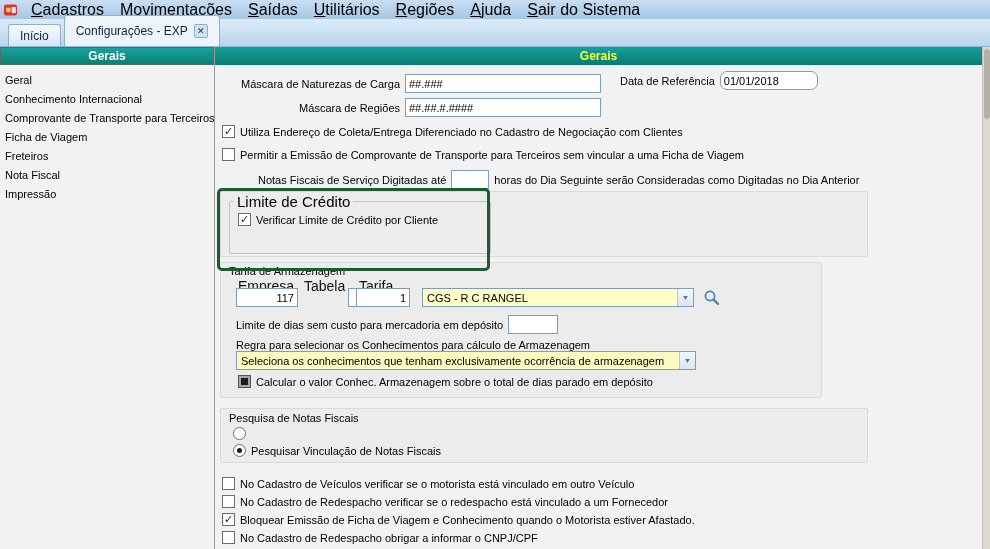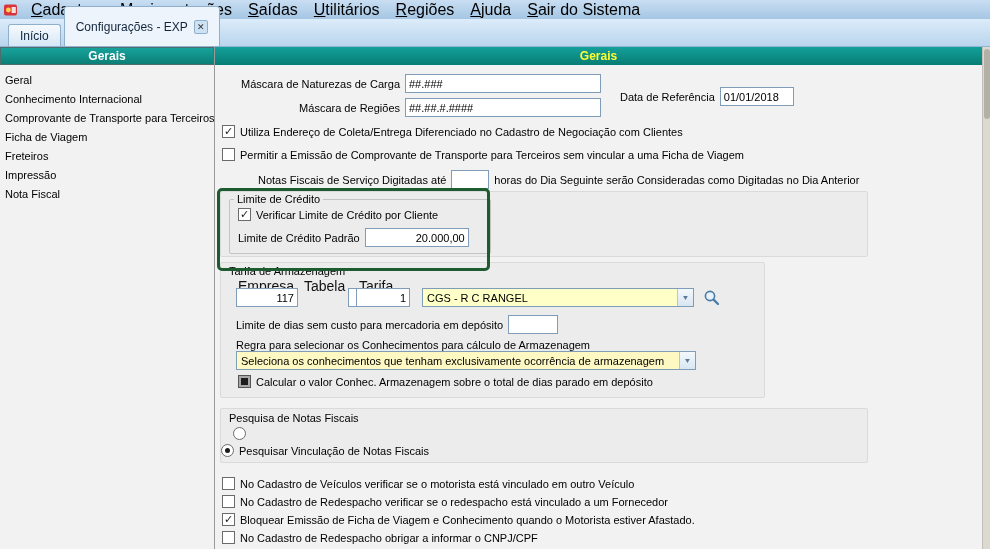--- a/index.html
+++ b/index.html
@@ -27,21 +27,21 @@
     display: flex; align-items: flex-end; padding-left: 8px;
     border-bottom: 1px solid #93b5d4;
   }
   .tab {
     height: 22px; display: flex; align-items: center; gap: 6px;
     padding: 0 11px; font-size: 12px; color: #10253c;
     background: linear-gradient(#f7fafd, #d6e7f6);
     border: 1px solid #8fb0cd; border-bottom: none;
     border-radius: 3px 3px 0 0; margin-right: 3px; cursor: default;
   }
-  .tab.active { background: #eef4fb; height: 40px; }
+  .tab.active { background: #eef4fb; height: 31px; }
   .tab-close {
     width: 14px; height: 14px; border: 1px solid #8fb0cd; background: #cfe2f4;
     display: inline-flex; align-items: center; justify-content: center;
     font-size: 9px; color: #333; border-radius: 2px; cursor: pointer;
   }
   .tab-close::before { content: "✕"; }
 
   
   .sidebar {
     position: absolute; top: 47px; left: 0; width: 215px; bottom: 0;
@@ -92,21 +92,21 @@
     border-radius: 50%; background: #fff; display: inline-flex;
     align-items: center; justify-content: center; cursor: pointer;
   }
   .radio.on::before { content: ""; width: 5px; height: 5px; border-radius: 50%; background: #1c1c1c; }
 
   .panel { position: absolute; background: #ececec; border: 1px solid #dadada; border-radius: 2px; }
   .panel-title { position: absolute; font-size: 11px; }
   .colhead { position: absolute; font-size: 14px; color: #111; }
 
   fieldset.gbox { position: absolute; border: 1px solid #c3c3c3; border-radius: 2px; background: #ececec; }
-  fieldset.gbox legend { font-size: 11px; padding: 0 3px; margin-left: 4px; }
+  fieldset.gbox legend { font-size: 15px; padding: 0 3px; margin-left: 4px; }
   .gline { display: flex; align-items: center; gap: 5px; white-space: nowrap; margin: 3px 0 0 8px; }
   .gline + .gline { margin-top: 7px; }
 
   .combo {
     position: absolute; height: 19px; border: 1px solid #7f9db9; background: #fef9c3;
     display: flex; align-items: center; cursor: pointer;
   }
   .combo.yellow { background: #ffffc8; }
   .combo .ctext { flex: 1; padding: 0 4px; overflow: hidden; white-space: nowrap; }
   .carrow {
@@ -162,36 +162,36 @@
   </div>
 
   <div class="sidebar">
     <div class="sidebar-header">Gerais</div>
     <div class="side-list">
       <div class="side-item">Geral</div>
       <div class="side-item">Conhecimento Internacional</div>
       <div class="side-item">Comprovante de Transporte para Terceiros</div>
       <div class="side-item">Ficha de Viagem</div>
       <div class="side-item">Freteiros</div>
+      <div class="side-item">Nota Fiscal</div>
       <div class="side-item">Impressão</div>
-      <div class="side-item">Nota Fiscal</div>
     </div>
   </div>
 
   <div class="main-header">Gerais</div>
 
   <div class="main">
 
     <div class="row" style="left:5px; top:9px;">
       <label class="flabel w180">Máscara de Naturezas de Carga</label>
       <input class="tin" style="width: 196px;" value="##.###">
     </div>
-    <div class="row" style="left:405px; top:22px;">
+    <div class="row" style="left:405px; top:6px;">
       <label class="flabel">Data de Referência</label>
-      <input class="tin" style="width: 74px;" value="01/01/2018">
+      <input class="tin" style="width: 98px; border-radius: 7px;" value="01/01/2018">
     </div>
 
     <div class="row" style="left:5px; top:33px;">
       <label class="flabel w180">Máscara de Regiões</label>
       <input class="tin" style="width: 196px;" value="##.##.#.####">
     </div>
 
     <div class="row" style="left:7px; top:60px;">
       <span class="cb on"></span>
       <span>Utiliza Endereço de Coleta/Entrega Diferenciado no Cadastro de Negociação com Clientes</span>
@@ -208,30 +208,26 @@
       <label>horas do Dia Seguinte serão Consideradas como Digitadas no Dia Anterior</label>
     </div>
 
     <div class="panel" style="left:5px; top:126px; width:648px; height:66px;">
       <fieldset class="gbox" style="left:8px; top:1px; width:262px; height:61px;">
         <legend>Limite de Crédito</legend>
         <div class="gline">
           <span class="cb on"></span>
           <span>Verificar Limite de Crédito por Cliente</span>
         </div>
-        <div class="gline">
-          <span>Limite de Crédito Padrão</span>
-          <input class="tin num" style="width: 104px;" value="20.000,00">
-        </div>
       </fieldset>
     </div>
 
     <div class="annotation" style="left:2px; top:123px; width:273px; height:83px;"></div>
 
-    <div class="panel" style="left:5px; top:197px; width:545px; height:136px;">
+    <div class="panel" style="left:5px; top:197px; width:602px; height:136px;">
       <div class="panel-title" style="left:8px; top:2px;">Tarifa de Armazenagem</div>
 
       <div class="colhead" style="left:17px; top:15px;">Empresa</div>
       <div class="colhead" style="left:83px; top:15px;">Tabela</div>
       <div class="colhead" style="left:138px; top:15px;">Tarifa</div>
 
       <input class="tin num" style="position: absolute; left: 15px; top: 25px; width: 62px;" value="117">
       <input class="tin num" style="position: absolute; left: 79px; top: 25px; width: 54px; margin-left: 48px;" value="120">
       <input class="tin num" style="position: absolute; left: 135px; top: 25px; width: 54px;" value="1">
 
@@ -263,21 +259,21 @@
         <span class="cb fill on"></span>
         <span>Calcular o valor Conhec. Armazenagem  sobre o total de dias  parado em depósito</span>
       </div>
     </div>
 
     <div class="panel" style="left:5px; top:343px; width:648px; height:55px;">
       <div class="panel-title" style="left:8px; top:3px;">Pesquisa de Notas Fiscais</div>
       <div class="row" style="left:12px; top:18px;">
         <span class="radio"></span>
       </div>
-      <div class="row" style="left:0; top:35px;align-items:center;">
+      <div class="row" style="left:12px; top:35px;align-items:center;">
         <span class="radio on"></span>
         <span>Pesquisar Vinculação de Notas Fiscais</span>
       </div>
     </div>
 
     <div class="row" style="left:7px; top:412px;">
       <span class="cb"></span>
       <span>No Cadastro de Veículos verificar se o motorista está vinculado em outro Veículo</span>
     </div>
     <div class="row" style="left:7px; top:430px;">

